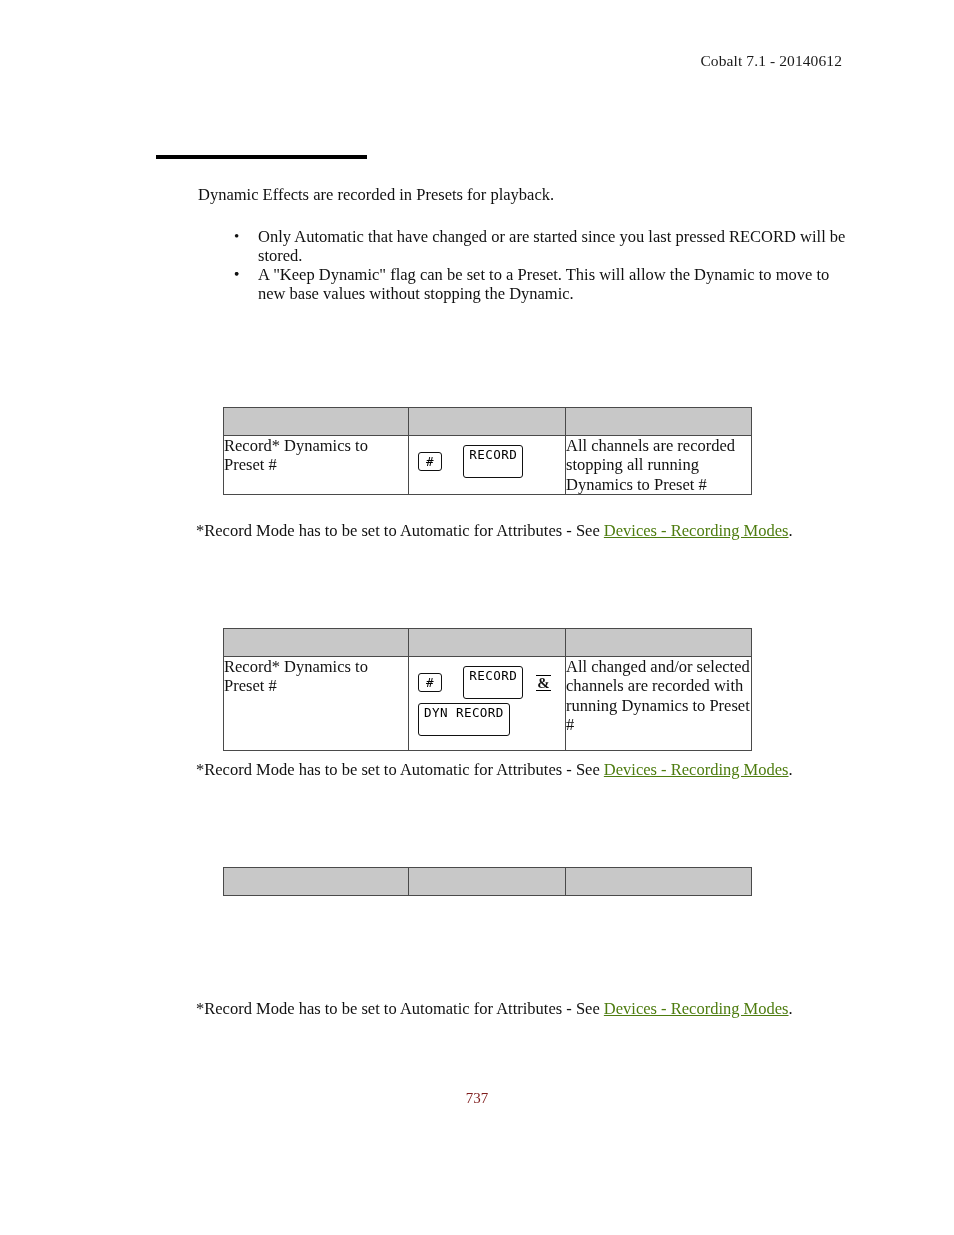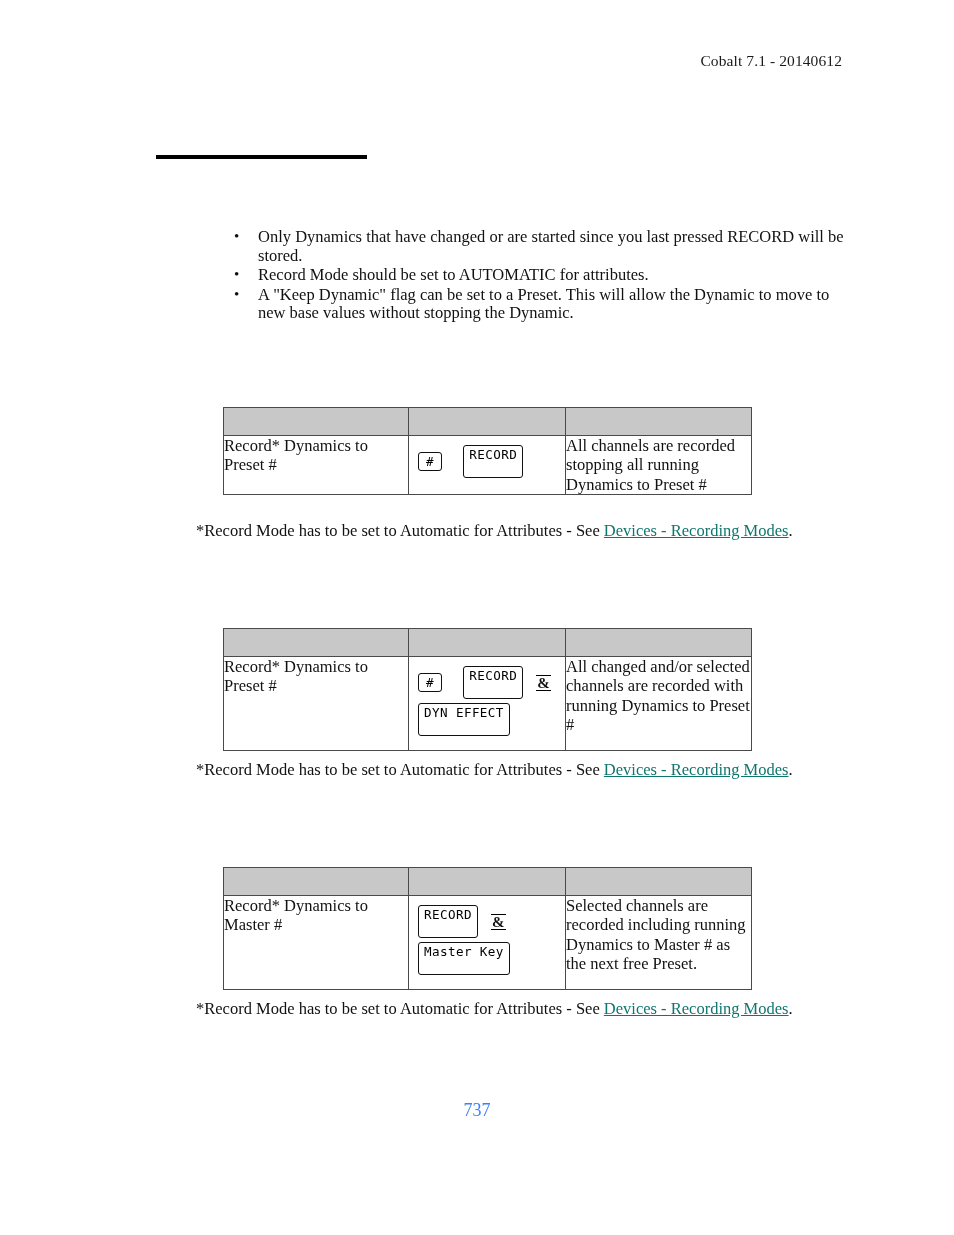--- a/index.html
+++ b/index.html
@@ -146,54 +146,53 @@
   
   .footnote {
     position: absolute;
     left: 196px;
     font-size: 16.5px;
     line-height: 20px;
     color: #111111;
     white-space: nowrap;
   }
   .footnote a.link {
-    color: #0f766e;
+    color: #4d7c0f;
     text-decoration: underline;
   }
 
   
   .page-number {
     position: absolute;
     left: 0;
     right: 0;
     top: 1090px;
     text-align: center;
-    font-size: 18px;
-    color: #3b82f6;
-    margin-top: 10px;
+    font-size: 15px;
+    color: #7f1d1d;
   }
 </style>
 </head>
 <body>
 
 <div class="page">
 
   <div class="doc-header">Cobalt 7.1 - 20140612</div>
 
   <div class="section-rule"></div>
 
+  <div class="intro">Dynamic Effects are recorded in Presets for playback.</div>
 
   <div class="bullets">
     <div class="bullet-row">
       <span class="dot">•</span>
-      <span>Only Dynamics that have changed or are started since you last pressed RECORD will be stored.</span>
+      <span>Only Automatic that have changed or are started since you last pressed RECORD will be stored.</span>
     </div>
     <div class="bullet-row">
       <span class="dot">•</span>
-      <span>Record Mode should be set to AUTOMATIC for attributes.</span>
     </div>
     <div class="bullet-row">
       <span class="dot">•</span>
       <span>A "Keep Dynamic" flag can be set to a Preset. This will allow the Dynamic to move to new base values without stopping the Dynamic.</span>
     </div>
   </div>
 
   <table class="keytable" style="top:407px;">
     <colgroup>
         <col class="c1">
@@ -239,21 +238,21 @@
       <tr>
         <td class="body-cell" style="height:80px;">Record* Dynamics to Preset #</td>
         <td class="body-cell keys">
           <span class="keyrow">
             <span class="keycap narrow">#</span>
             <span class="gap"></span>
             <span class="keycap">RECORD</span>
             <span class="amp">&amp;</span>
           </span>
           <span class="keyrow">
-            <span class="keycap">DYN EFFECT</span>
+            <span class="keycap">DYN RECORD</span>
           </span>
         </td>
         <td class="body-cell">All changed and/or selected channels are recorded with running Dynamics to Preset #</td>
       </tr>
     </tbody>
   </table>
 
   <div class="footnote" style="top:760px;">
     <span>*Record Mode has to be set to Automatic for Attributes - See </span><a class="link" href="#">Devices - Recording Modes</a><span>.</span>
   </div>
@@ -263,33 +262,20 @@
         <col class="c1">
         <col class="c2">
         <col class="c3">
       </colgroup>
     <tbody>
       <tr>
         <td class="hdr-cell"></td>
         <td class="hdr-cell"></td>
         <td class="hdr-cell"></td>
       </tr>
-      <tr>
-        <td class="body-cell" style="height:80px;">Record* Dynamics to Master #</td>
-        <td class="body-cell keys">
-          <span class="keyrow">
-            <span class="keycap">RECORD</span>
-            <span class="amp">&amp;</span>
-          </span>
-          <span class="keyrow">
-            <span class="keycap">Master Key</span>
-          </span>
-        </td>
-        <td class="body-cell">Selected channels are recorded including running Dynamics to Master # as the next free Preset.</td>
-      </tr>
     </tbody>
   </table>
 
   <div class="footnote" style="top:999px;">
     <span>*Record Mode has to be set to Automatic for Attributes - See </span><a class="link" href="#">Devices - Recording Modes</a><span>.</span>
   </div>
 
   <div class="page-number">737</div>
 
 </div>

